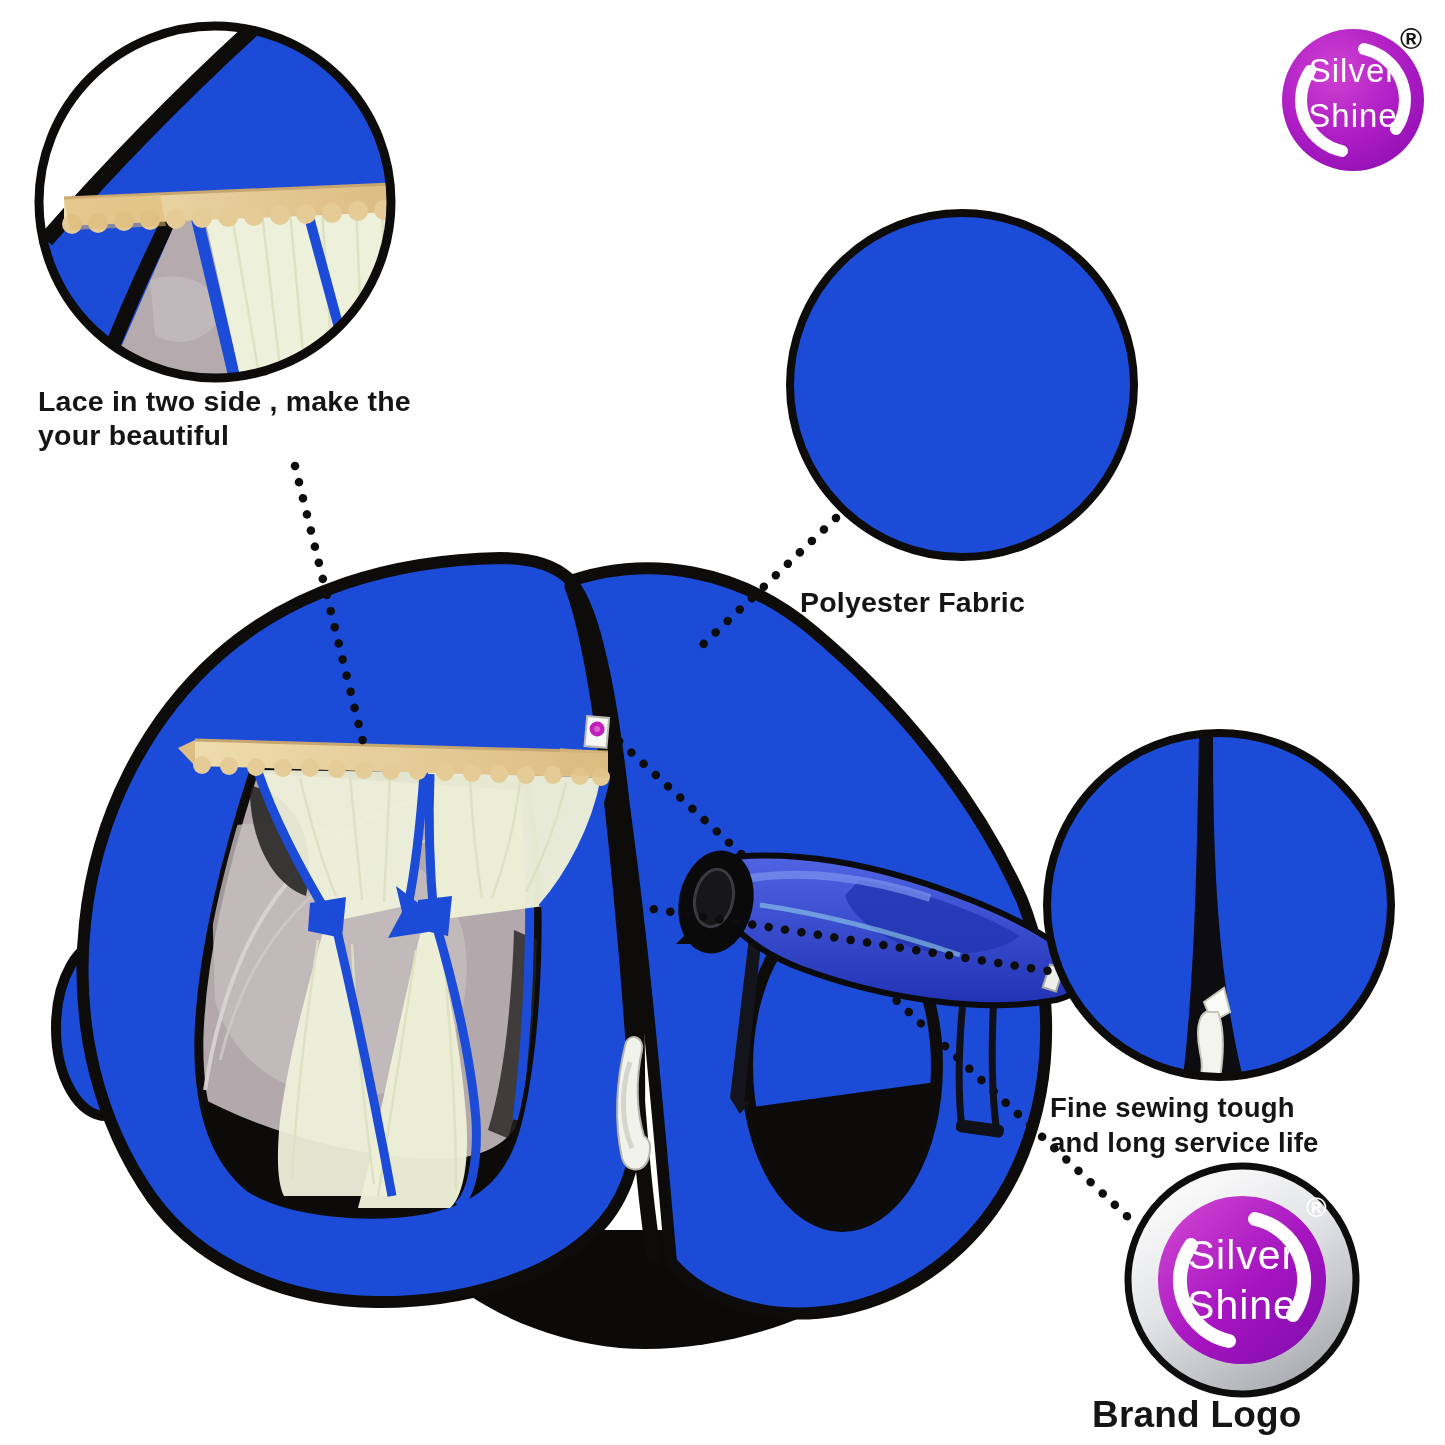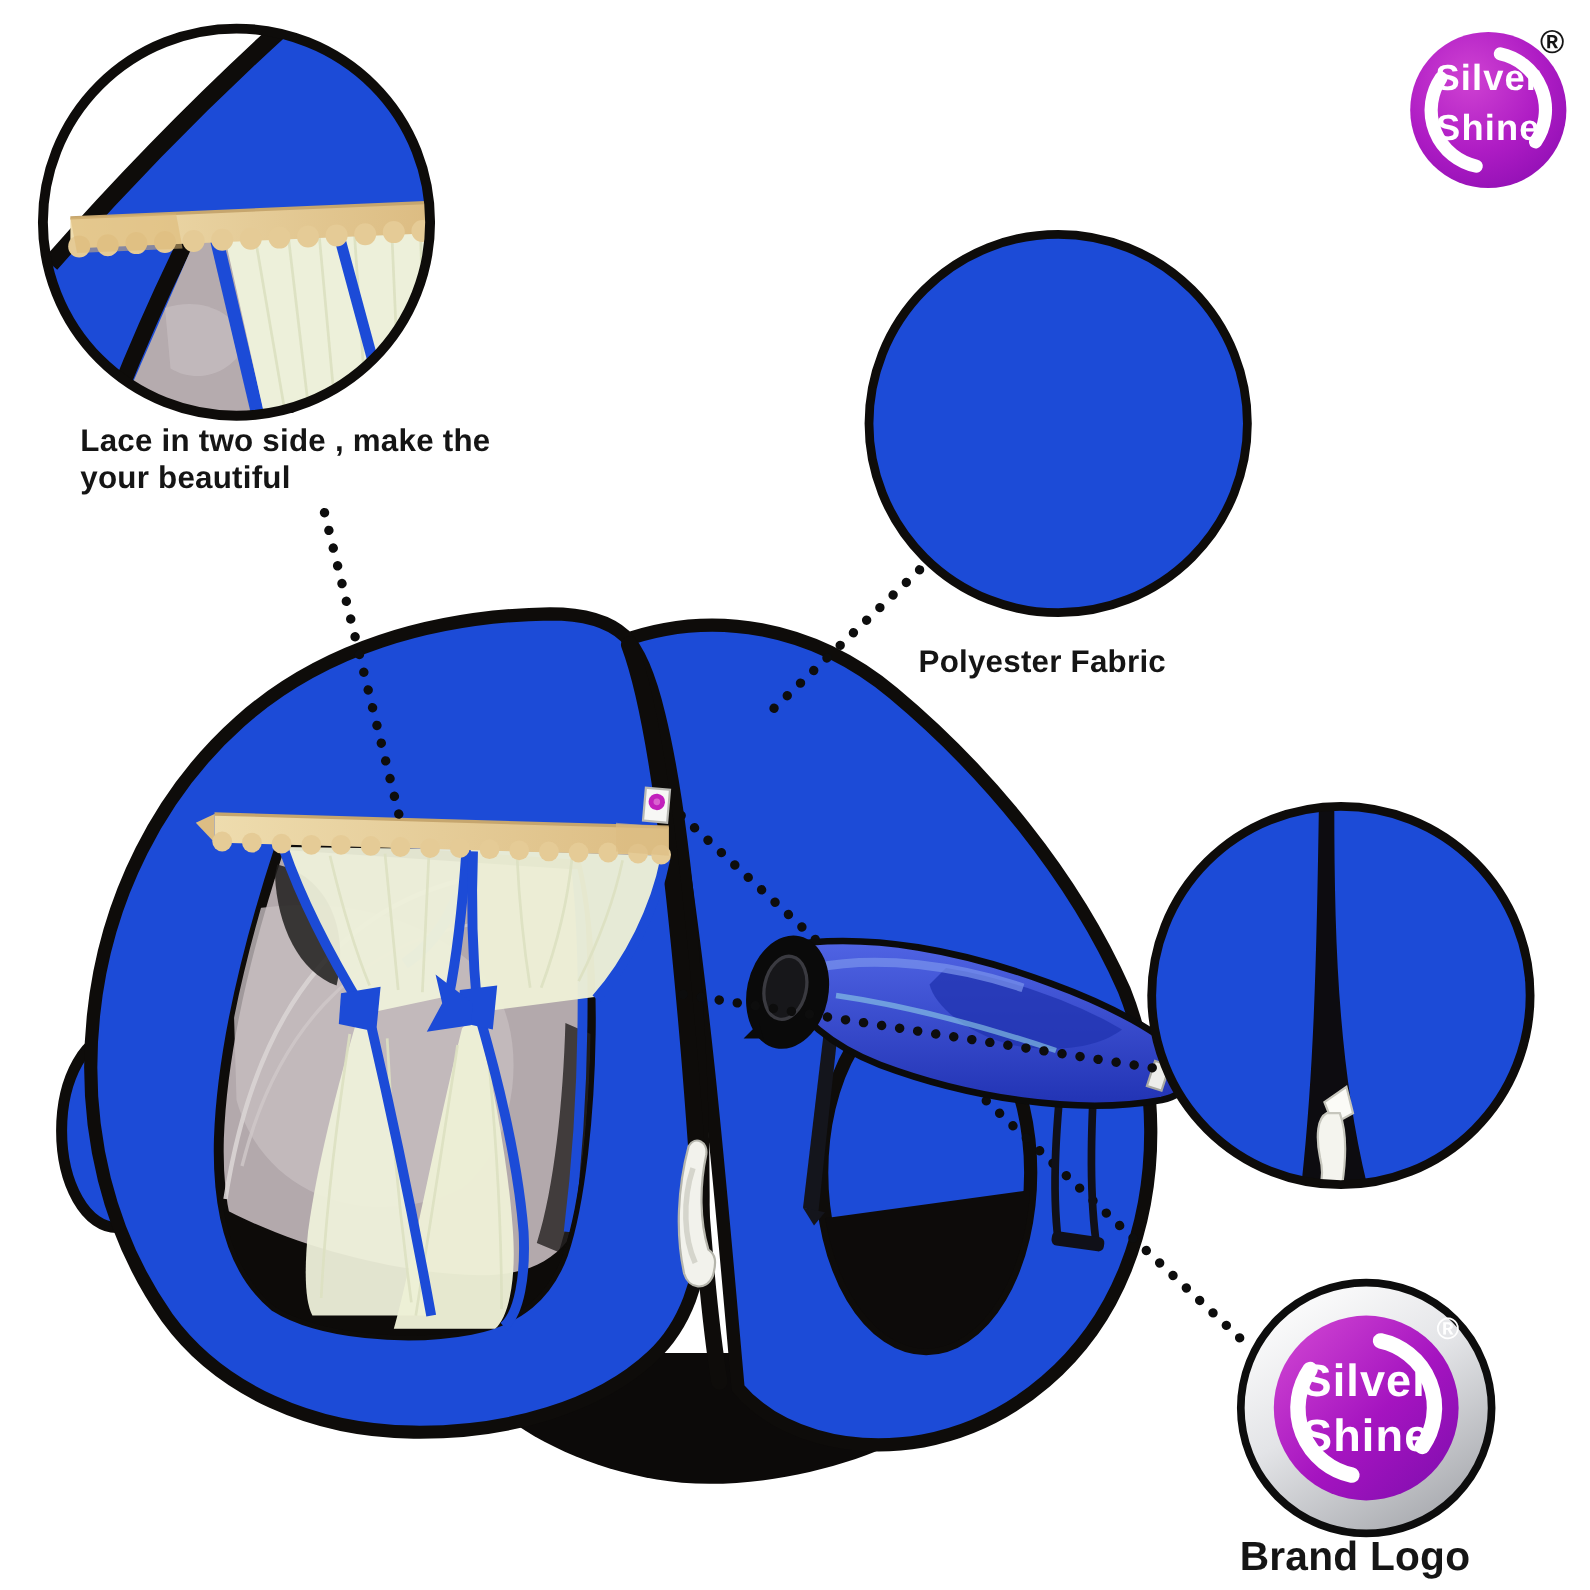--- a/index.html
+++ b/index.html
@@ -3,26 +3,26 @@
 <meta charset="utf-8">
 <style>
   html,body{margin:0;padding:0;background:#fff;}
   .stage{
     position:relative;width:1445px;height:1445px;background:#ffffff;
     font-family:"Liberation Sans", sans-serif;overflow:hidden;
   }
   .stage svg{position:absolute;left:0;top:0;}
   .label{
     position:absolute;font-weight:bold;color:#151515;line-height:34px;
-    font-size:28.5px;letter-spacing:0.2px;white-space:nowrap;margin-left:35px;
+    font-size:28.5px;letter-spacing:0.2px;white-space:nowrap;
   }
   .label .ln{display:block;}
   .center{text-align:left;}
   .logo-word{
-    position:absolute;color:#ffffff;font-weight:bold;text-align:center;
+    position:absolute;color:#ffffff;font-weight:normal;text-align:center;
     letter-spacing:1px;white-space:nowrap;
   }
   .reg{position:absolute;font-weight:bold;}
 </style>
 </head>
 <body>
 
 <div class="stage">
 <svg width="1445" height="1445" viewBox="0 0 1445 1445">
   <defs>
@@ -260,20 +260,24 @@
   </g>
 </svg>
 
 <div class="label" style="left:38px;top:384px;">
   <span class="ln">Lace in two side , make the</span>
   <span class="ln">your beautiful</span>
 </div>
 
 <div class="label center" style="left:800px;top:585px;width:400px;">Polyester Fabric</div>
 
+<div class="label center" style="left:1050px;top:1090px;width:390px;font-size:27.5px;line-height:35px;">
+  <span class="ln">Fine sewing tough</span>
+  <span class="ln">and long service life</span>
+</div>
 
 <div class="label center" style="left:1092px;top:1398px;width:300px;font-size:37px;">Brand Logo</div>
 
 <div class="logo-word" style="left:1283px;top:52px;width:140px;font-size:33px;">Silver</div>
 <div class="logo-word" style="left:1283px;top:97px;width:140px;font-size:33px;">Shine</div>
 <span class="reg" style="left:1400px;top:22px;font-size:30px;color:#151515;">®</span>
 
 <div class="logo-word" style="left:1142px;top:1232px;width:200px;font-size:41px;">Silver</div>
 <div class="logo-word" style="left:1142px;top:1282px;width:200px;font-size:41px;">Shine</div>
 <span class="reg" style="left:1306px;top:1192px;font-size:28px;color:#ffffff;">®</span>

